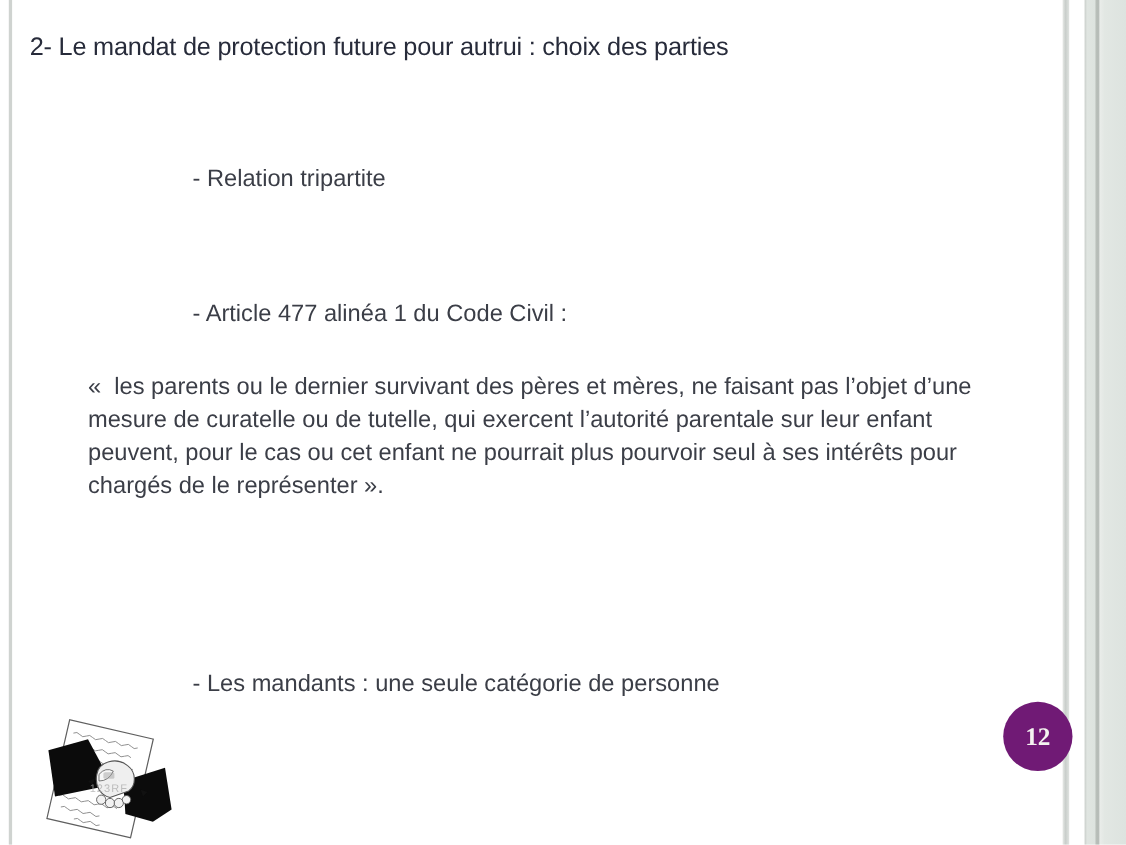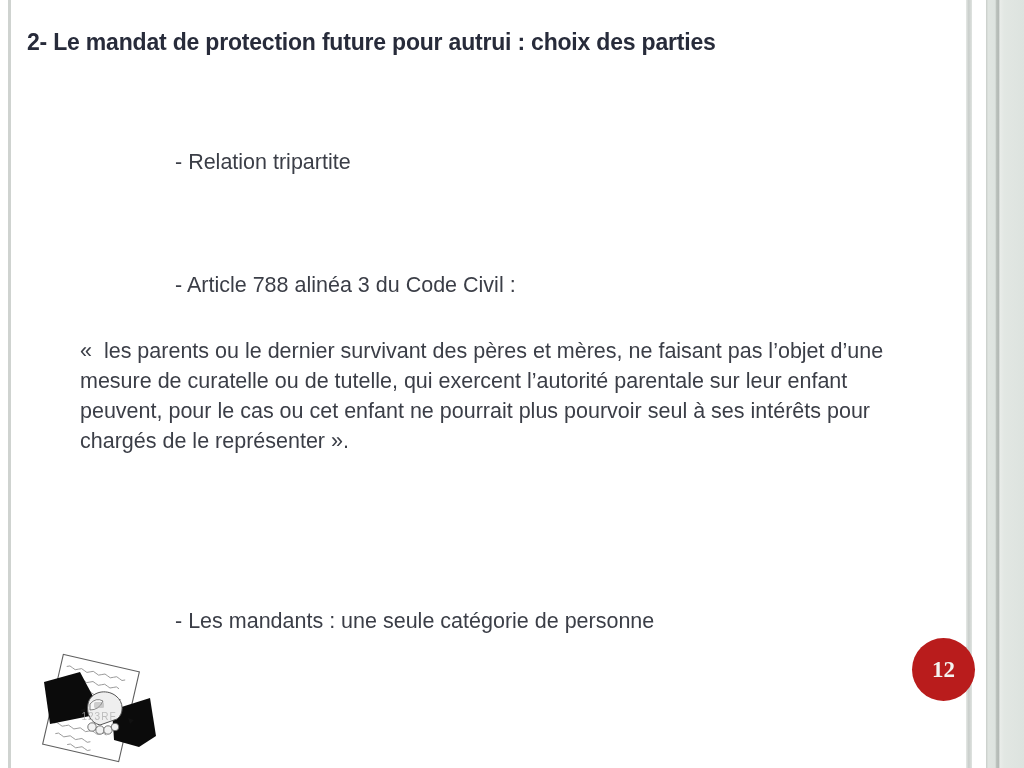--- a/index.html
+++ b/index.html
@@ -22,40 +22,40 @@
   .right-panel {
     position: absolute; left: 986px; top: 0; width: 38px; height: 768px;
     background: linear-gradient(to right,
       #c8cdc9 0%, #e0e5e1 6%, #dde3df 24%,
       #b9bfba 28%, #b4bab6 33%, #e9ece9 37%,
       #e2e7e3 48%, #dde3df 100%);
   }
   
   .slide-title {
     position: absolute; left: 27px; top: 29px;
-    font-size: 23px; font-weight: bold; letter-spacing: -0.2px;
+    font-size: 23px; font-weight: normal; letter-spacing: -0.2px;
     color: #272b3a; white-space: pre;
   }
   .bullet {
     position: absolute; left: 175px;
     font-size: 21.5px; color: #3b3e47; white-space: pre;
   }
   .bullet-1 { top: 150px; }
   .bullet-2 { top: 273px; }
   .bullet-3 { top: 609px; }
   .quote {
     position: absolute; left: 68px; top: 336px;
     font-size: 21.5px; line-height: 30px; color: #3b3e47; margin-left: 12px;
   }
   .quote .qline { white-space: pre; }
   
   .page-badge {
     position: absolute; left: 912px; top: 638px;
     width: 63px; height: 63px; border-radius: 50%;
-    background: #b91c1c;
+    background: #701a75;
     display: flex; align-items: center; justify-content: center;
   }
   .page-badge span {
     font-family: "Liberation Serif", serif;
     font-size: 23px; font-weight: bold; color: #f4f4f0;
   }
   
   .clipart {
     position: absolute; left: 36px; top: 646px;
     width: 122px; height: 121px;
@@ -64,21 +64,21 @@
 </head>
 <body>
 
 <div class="left-stripe"></div>
 <div class="right-thin-stripe"></div>
 <div class="right-panel"></div>
 
 <div class="slide-title">2- Le mandat de protection future pour autrui : choix des parties</div>
 
 <div class="bullet bullet-1">- Relation tripartite</div>
-<div class="bullet bullet-2">- Article 788 alinéa 3 du Code Civil :</div>
+<div class="bullet bullet-2">- Article 477 alinéa 1 du Code Civil :</div>
 
 <div class="quote">
   <div class="qline">«  les parents ou le dernier survivant des pères et mères, ne faisant pas l’objet d’une</div>
   <div class="qline">mesure de curatelle ou de tutelle, qui exercent l’autorité parentale sur leur enfant</div>
   <div class="qline">peuvent, pour le cas ou cet enfant ne pourrait plus pourvoir seul à ses intérêts pour</div>
   <div class="qline">chargés de le représenter ».</div>
 </div>
 
 <div class="bullet bullet-3">- Les mandants : une seule catégorie de personne</div>
 

